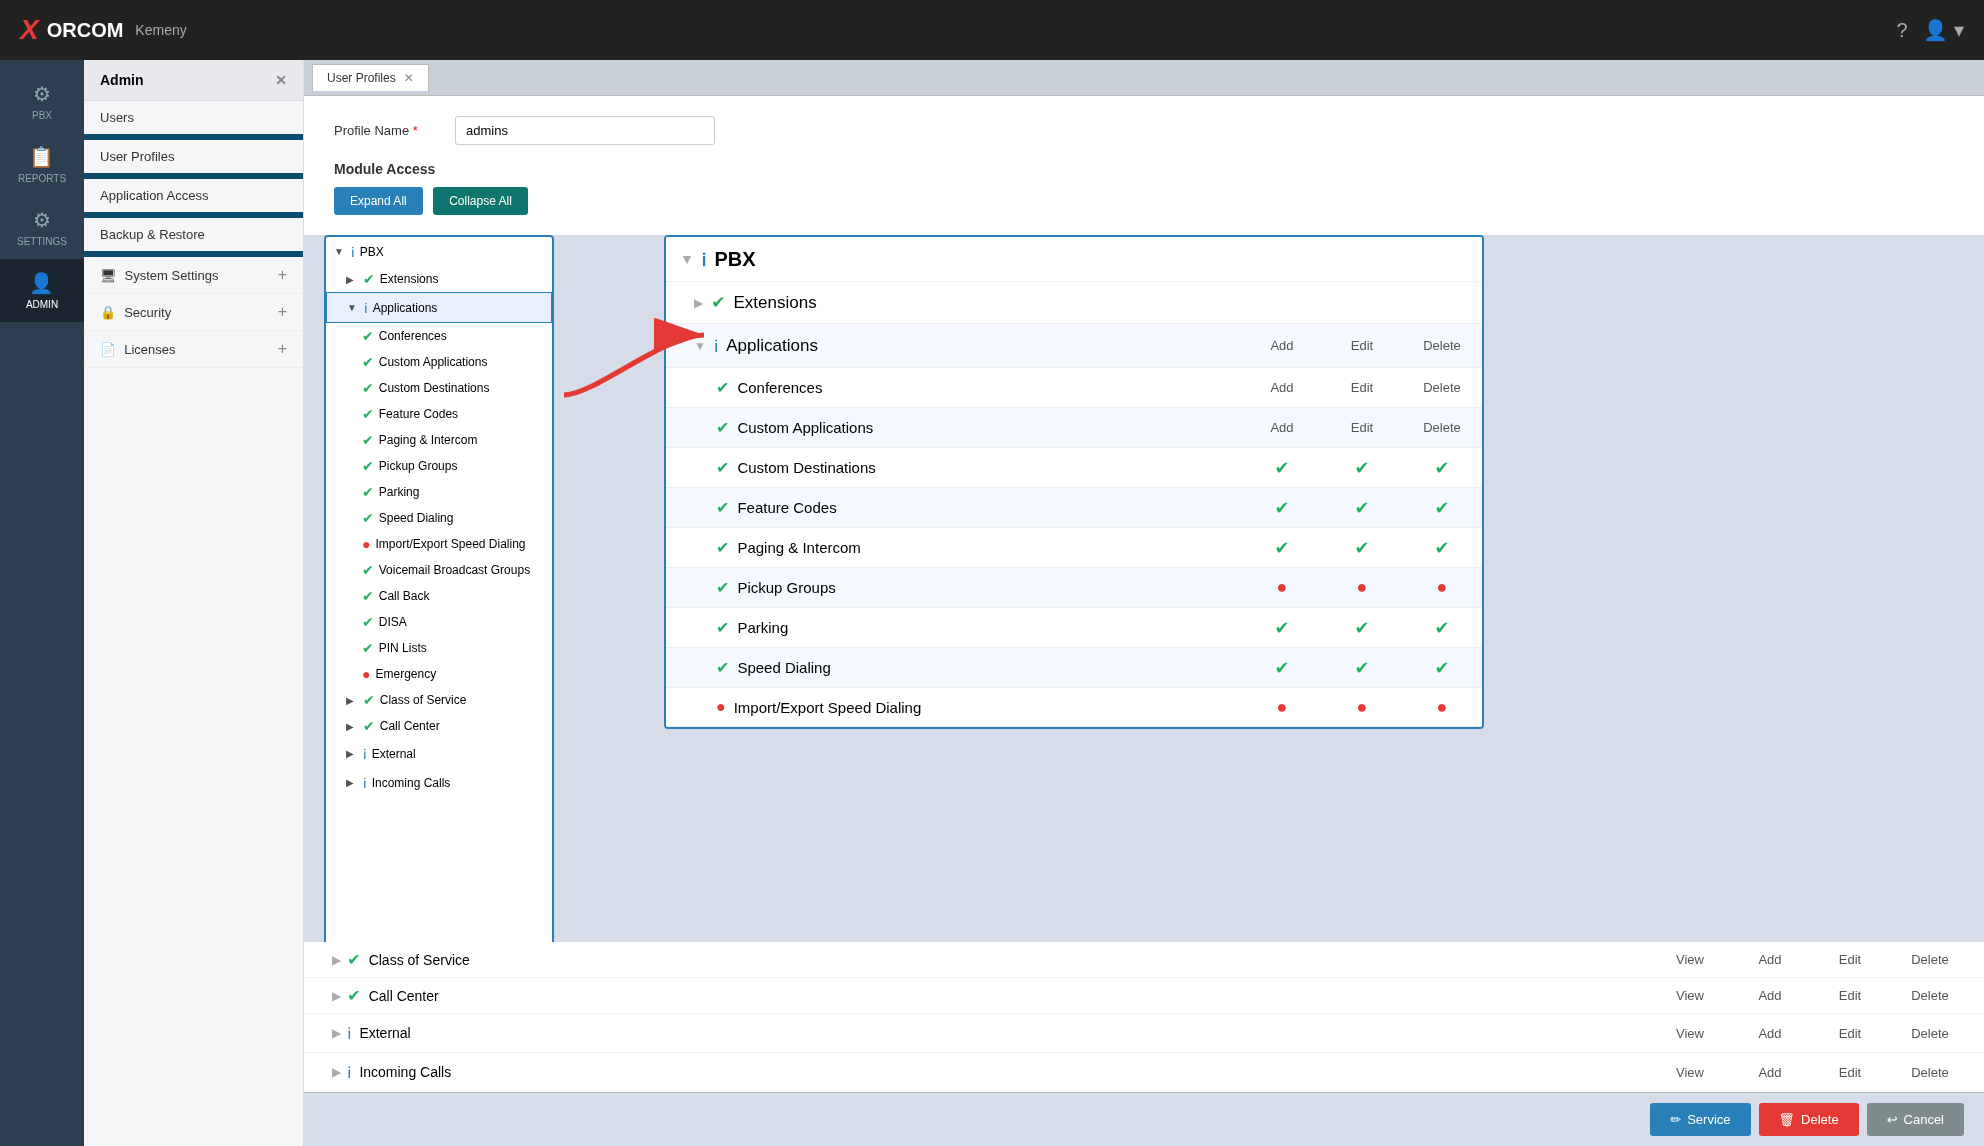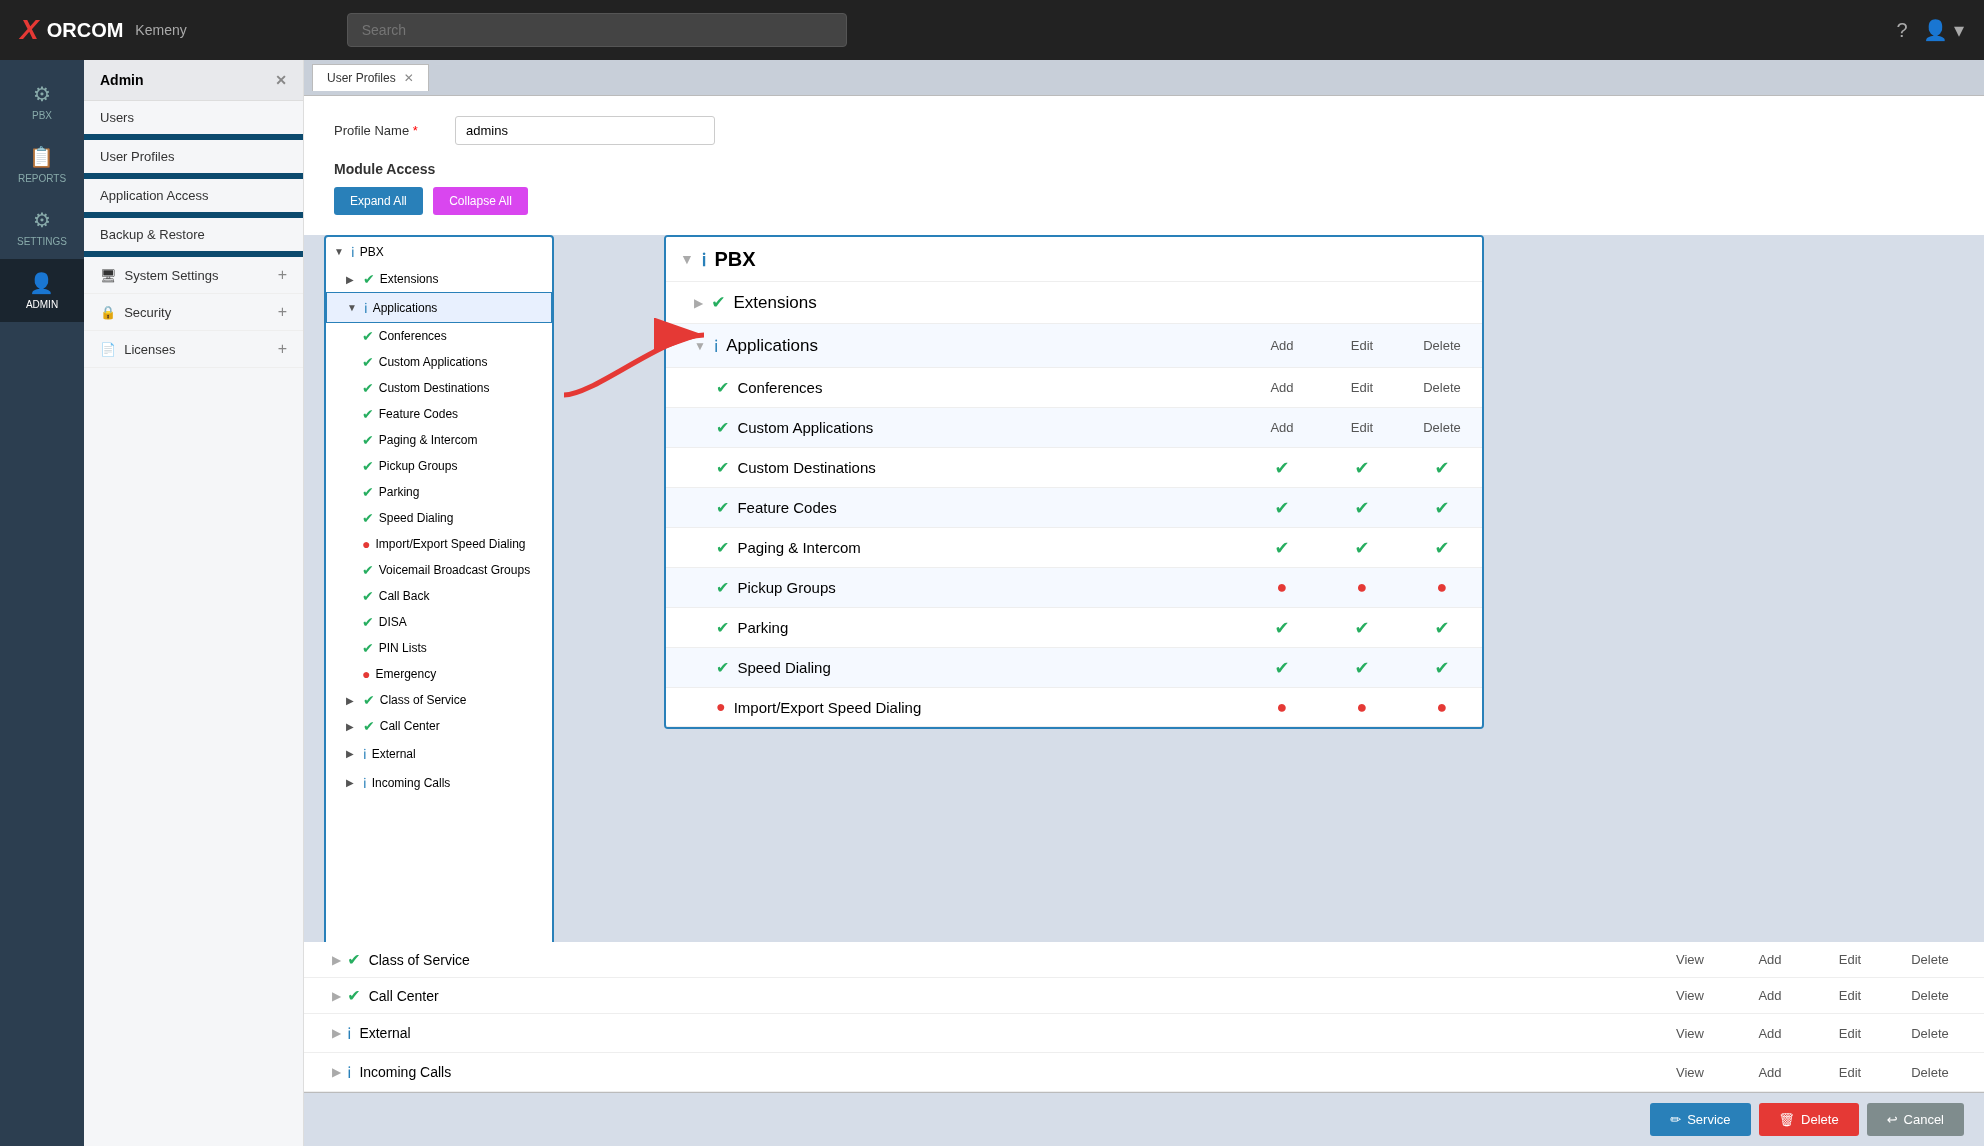--- a/index.html
+++ b/index.html
@@ -120,21 +120,21 @@
     }
     .form-row { display: flex; align-items: center; gap: 1px; margin-bottom: 12px; }
     .form-label { font-size: 13px; color: #333; min-width: 120px; }
     .form-label .required { color: red; }
     .form-input { padding: 6px 10px; border: 1px solid #ccc; border-radius: 3px; font-size: 13px; width: 260px; }
     .module-access-title { font-size: 14px; font-weight: 600; color: #333; margin: 16px 0 10px; }
     .grant-row { display: flex; align-items: center; gap: 16px; margin-bottom: 12px; }
     .grant-label { font-size: 13px; color: #333; }
     .toggle-btn { padding: 4px 14px; border: 1px solid #ccc; border-radius: 3px; font-size: 12px; background: #f0f0f0; cursor: pointer; }
     .btn-expand { background: #2980b9; color: white; border: none; padding: 7px 16px; border-radius: 3px; font-size: 12px; cursor: pointer; margin-right: 6px; }
-    .btn-collapse { background: #d946ef; color: white; border: none; padding: 7px 16px; border-radius: 3px; font-size: 12px; cursor: pointer; }
+    .btn-collapse { background: #0f766e; color: white; border: none; padding: 7px 16px; border-radius: 3px; font-size: 12px; cursor: pointer; }
 
     
     .tree-table-area {
       display: flex;
       flex: 1;
       overflow: hidden;
       position: relative;
       padding: 0 20px 20px;
     }
 
@@ -198,23 +198,20 @@
     .pbx-header { display: flex; align-items: center; gap: 8px; padding: 10px 14px; font-size: 18px; font-weight: bold; border-bottom: 1px solid #eee; background: white; }
   </style>
 </head>
 <body>
 
 <div class="top-bar">
   <div class="logo">
     <span class="logo-x">X</span>
     <span class="logo-orcom">ORCOM</span>
     <span class="logo-name">Kemeny</span>
-  </div>
-  <div class="top-search">
-    <input type="text" placeholder="Search" style="">
   </div>
   <div class="top-right">
     <span>?</span>
     <span>👤 ▾</span>
   </div>
 </div>
 
 <div class="main-layout">
 
   <div class="left-sidebar">

